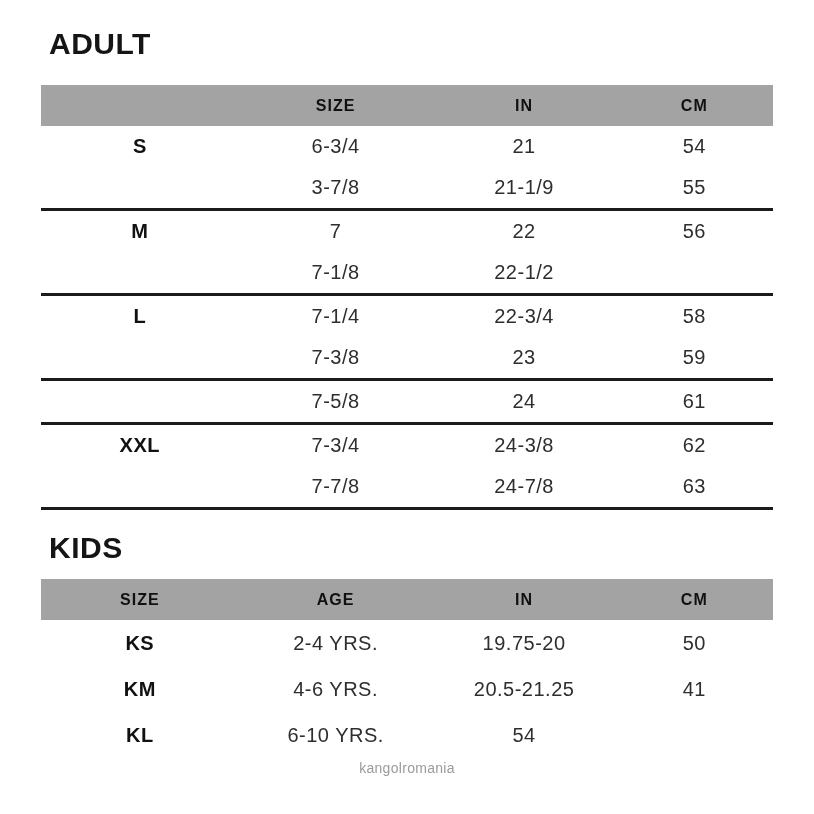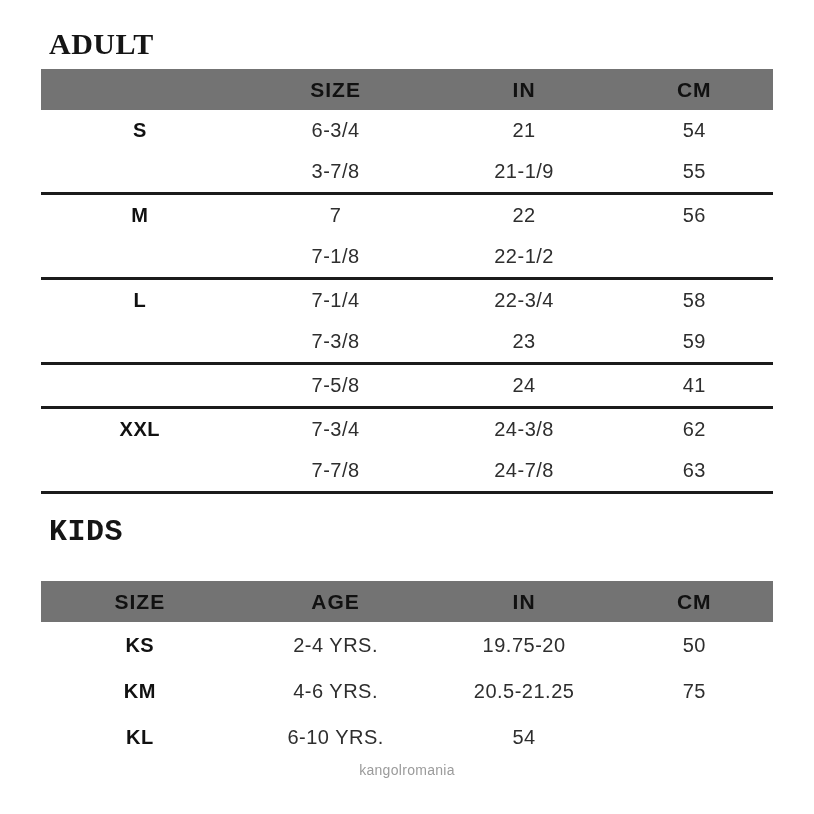--- a/index.html
+++ b/index.html
@@ -13,34 +13,34 @@
   }
   .wrap { padding: 0 41px; }
   .section-title {
     font-size: 30px;
     font-weight: bold;
     letter-spacing: 0.5px;
     margin: 0;
     padding-left: 8px;
     color: #151515;
   }
-  .title-adult { padding-top: 27px; margin-bottom: 8px; font-family: Liberation Serif, serif; }
-  .title-kids  { margin-top: 21px;  margin-bottom: 32px; font-family: Liberation Mono, monospace; }
+  .title-adult { padding-top: 27px; margin-bottom: 24px; }
+  .title-kids  { margin-top: 21px;  margin-bottom: 14px; }
 
   .grid4 {
     display: grid;
     grid-template-columns: 27% 26.5% 25% 21.5%;
     align-items: center;
     text-align: center;
   }
   .thead {
-    background: #737373;
+    background: #a3a3a3;
     height: 41px;
     font-weight: bold;
-    font-size: 21px;
+    font-size: 16px;
     letter-spacing: 1px;
     color: #111111;
   }
   .row { height: 41px; font-size: 20px; font-weight: 400; color: #2e2e2e; letter-spacing: 0.5px; }
   .kids-table .row { height: 46px; }
   .group { border-bottom: 3px solid #1b1b1b; }
   .size-label { font-weight: bold; font-size: 20px; letter-spacing: 0.5px; color: #111111; }
   .footer {
     margin-top: 2px;
     text-align: center;
@@ -106,21 +106,21 @@
         <div>23</div>
         <div>59</div>
       </div>
     </div>
 
     <div class="group">
       <div class="grid4 row">
         <div></div>
         <div>7-5/8</div>
         <div>24</div>
-        <div>41</div>
+        <div>61</div>
       </div>
     </div>
 
     <div class="group">
       <div class="grid4 row">
         <div class="size-label">XXL</div>
         <div>7-3/4</div>
         <div>24-3/8</div>
         <div>62</div>
       </div>
@@ -146,21 +146,21 @@
     <div class="grid4 row">
       <div class="size-label">KS</div>
       <div>2-4 YRS.</div>
       <div>19.75-20</div>
       <div>50</div>
     </div>
     <div class="grid4 row">
       <div class="size-label">KM</div>
       <div>4-6 YRS.</div>
       <div>20.5-21.25</div>
-      <div>75</div>
+      <div>41</div>
     </div>
     <div class="grid4 row">
       <div class="size-label">KL</div>
       <div>6-10 YRS.</div>
       <div>54</div>
     </div>
   </div>
 
   <div class="footer">kangolromania</div>
 

